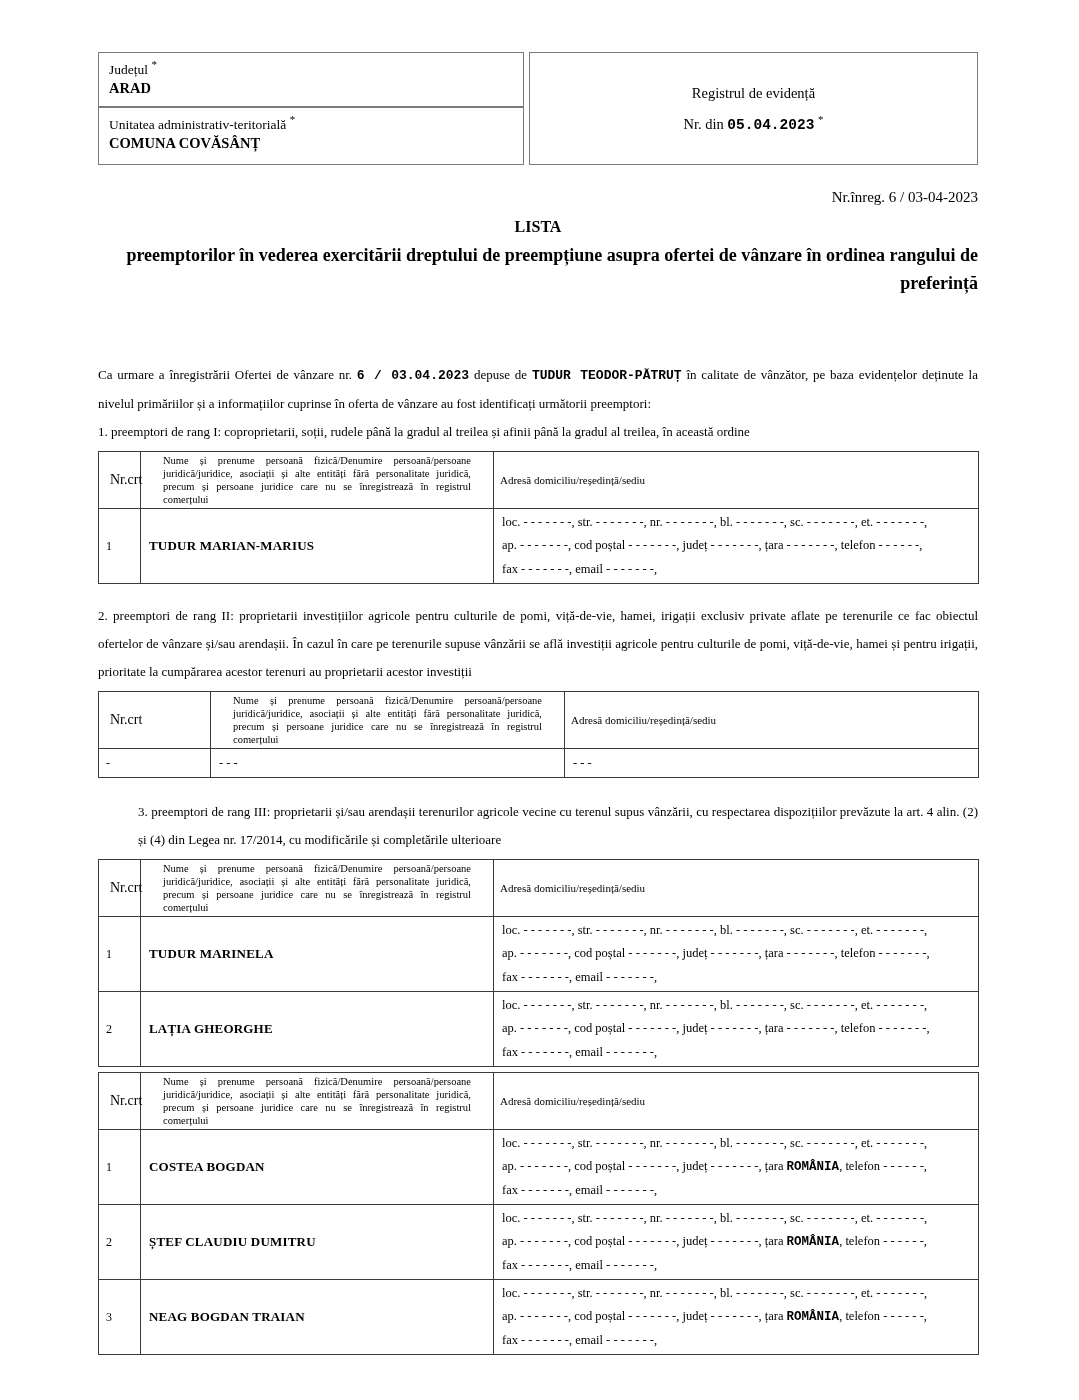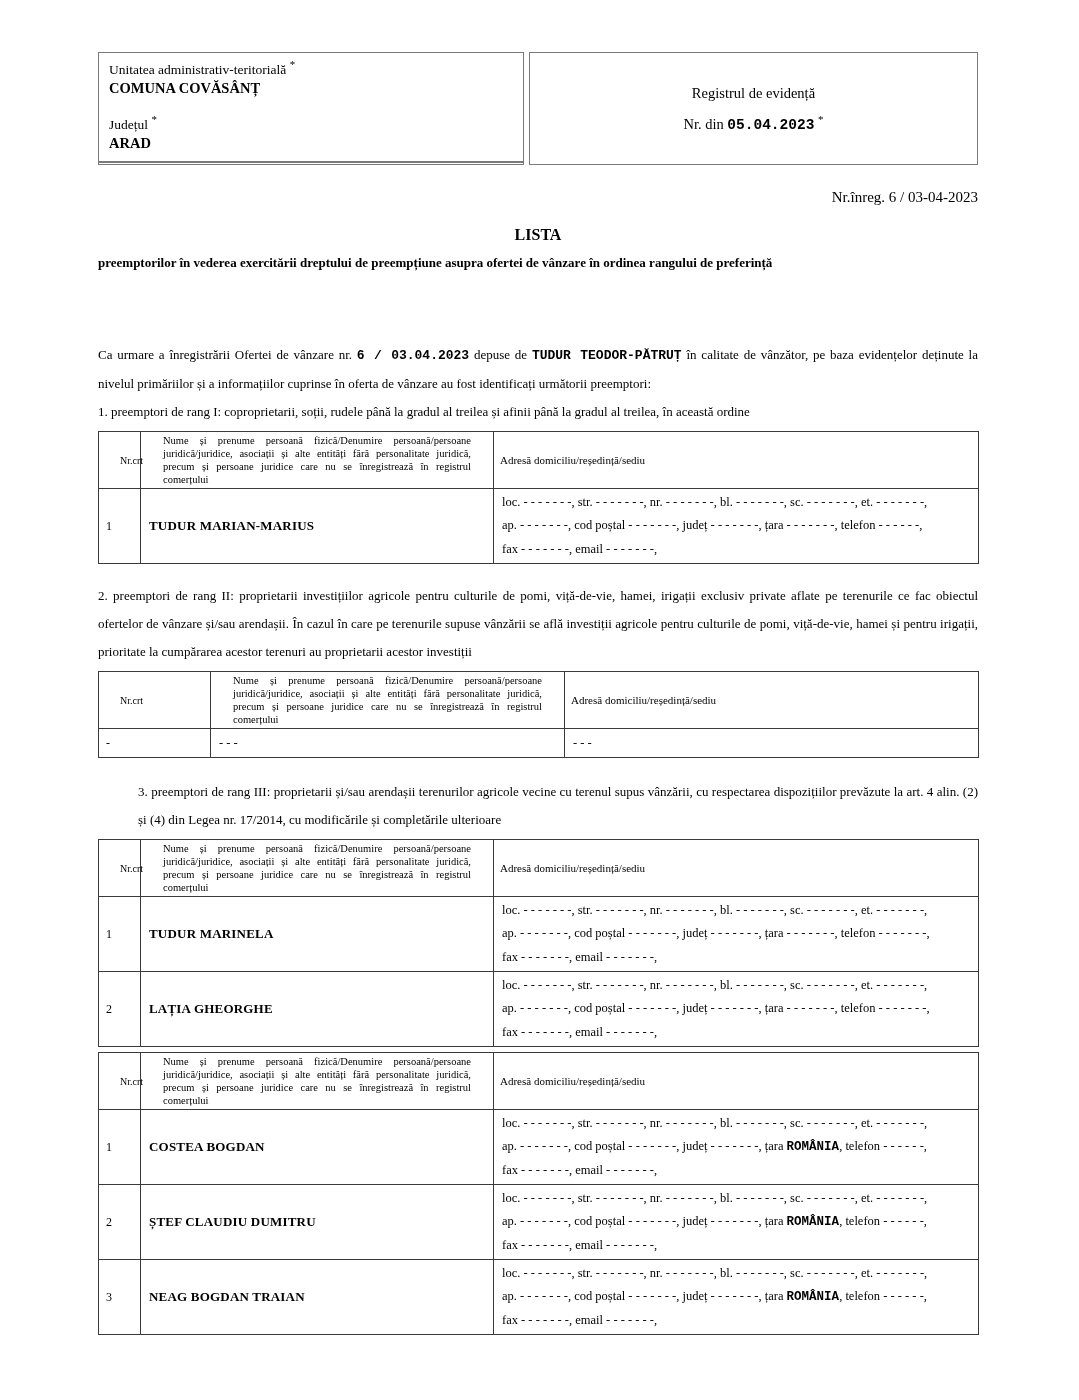--- a/index.html
+++ b/index.html
@@ -17,59 +17,59 @@
   .tb-label { font-size:13.5px; }
   .tb-star  { font-size:11px; vertical-align:super; }
   .tb-value { font-size:14.5px; font-weight:bold; margin-top:2px; }
   .tb-right {
     width:466px; height:113px; border:1px solid #7a7a7a;
     display:flex; flex-direction:column; justify-content:center; align-items:center;
     font-size:14.5px; line-height:26px; text-align:center;
   }
   
   .regline { text-align:right; font-size:15px; margin-top:22px; line-height:20px; }
-  .title   { text-align:center; font-size:16px; font-weight:bold; margin-top:14px; line-height:28px; }
-  .subtitle{ text-align:left; font-size:13px; font-weight:bold; line-height:28px; }
+  .title   { text-align:center; font-size:16px; font-weight:bold; margin-top:6px; line-height:28px; }
+  .subtitle{ text-align:right; font-size:18px; font-weight:bold; line-height:28px; }
   
   .para { font-size:13px; line-height:28px; text-align:justify; }
   .intro { margin-top:64px; }
   .b { font-weight:bold;font-family:Liberation Mono, monospace; }
   .gap18 { margin-top:18px; }
   .gap20 { margin-top:20px;margin-left:40px; }
   
   table { border-collapse:collapse; table-layout:fixed; width:880px; margin-top:5px; }
   td { border:1px solid #3a3a3a; vertical-align:middle; }
   .hrow td { height:45px; }
   .t2 .hrow td { height:43px; }
-  .th-num  { font-size:10px; padding:0 2px 0 21px; }
+  .th-num  { font-size:14px; padding:0 2px 0 11px; }
   .th-name { font-size:10.5px; line-height:13px; text-align:justify; padding:2px 22px; }
   .th-addr { font-size:11px; padding:0 6px; }
   .c-num1 { width:42px; }  .c-name1 { width:353px; } .c-addr1 { width:485px; }
   .c-num2 { width:112px; } .c-name2 { width:354px; } .c-addr2 { width:414px; }
   .num  { font-size:12px; padding-left:7px; }
   .nm   { font-size:13px; font-weight:bold; padding-left:8px; letter-spacing:0.2px; }
   .addr { font-size:12.5px; line-height:23px; padding:2px 8px; }
   .r70 td { height:70px; }
   .r67 td { height:67px; }
   .r29 td { height:29px; }
 </style>
 </head>
 <body>
 
 <div class="page">
 
   <div class="topbox">
     <div class="tb-left">
+      <div class="tb-cell tb-cell-top">
+        <div class="tb-label"><span>Județul</span> <span class="tb-star">*</span></div>
+        <div class="tb-value">ARAD</div>
+      </div>
       <div class="tb-cell">
         <div class="tb-label"><span>Unitatea administrativ-teritorială</span> <span class="tb-star">*</span></div>
         <div class="tb-value">COMUNA COVĂSÂNȚ</div>
-      </div>
-      <div class="tb-cell tb-cell-top">
-        <div class="tb-label"><span>Județul</span> <span class="tb-star">*</span></div>
-        <div class="tb-value">ARAD</div>
       </div>
     </div>
     <div class="tb-right">
       <div>Registrul de evidență</div>
       <div><span>Nr. din </span><span class="b">05.04.2023</span> <span class="tb-star">*</span></div>
     </div>
   </div>
 
   <div class="regline">Nr.înreg. 6 / 03-04-2023</div>
 

